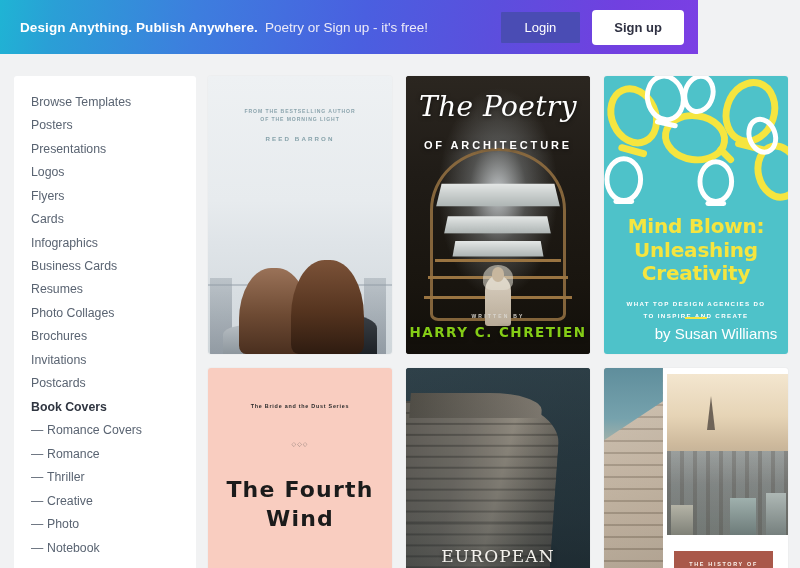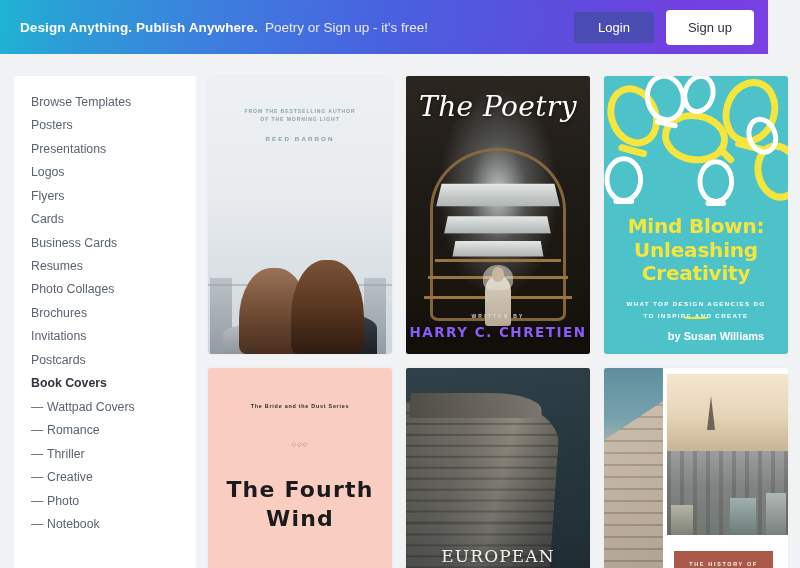--- a/index.html
+++ b/index.html
@@ -15,21 +15,21 @@
     font-family: "Liberation Sans", sans-serif;
     background: #f1f2f3;
     color: #333;
     -webkit-font-smoothing: antialiased;
   }
 
   
   .topbar {
     position: relative;
     height: 54px;
-    width: 768px;
+    width: 698px;
     background: linear-gradient(100deg, #1fb4d4 0%, #2a9fd6 8%, #3d7ede 28%, #4a5fe0 52%, #5b4fdd 70%, #7140e0 88%, #7b3fe4 100%);
     display: flex;
     align-items: center;
     padding: 0 14px 0 20px;
   }
 
   .tagline {
     font-size: 13.5px;
     font-weight: bold;
     color: #ffffff;
@@ -63,20 +63,21 @@
   .btn-signup {
     background: #ffffff;
     color: #2f3142;
     font-size: 13px;
     border: none;
     border-radius: 4px;
     padding: 11px 22px;
     cursor: pointer;
     font-family: inherit;
     line-height: 1;
+    font-weight: bold;
   }
 
   
   .page {
     display: flex;
     padding: 22px 12px 0 14px;
     align-items: flex-start;
   }
 
   
@@ -326,21 +327,21 @@
     font-weight: bold;
     color: #d8d4cd;
   }
   .c2-author {
     position: absolute; bottom: 5%; left: 0; right: 0;
     text-align: center;
     font-family: "DejaVu Sans", sans-serif;
     font-size: 13.5px;
     font-weight: bold;
     letter-spacing: 1.5px;
-    color: #8b5cf6;
+    color: #84cc16;
     text-shadow: 0 1px 5px rgba(0,0,0,0.7);
   }
 
   
   .c3 { background: #4ec2c9; }
   .c3-bulbs { position: absolute; top: 0; left: 0; right: 0; height: 48%; overflow: hidden; }
   .c3-title {
     position: absolute; top: 50%; left: 0; right: 0;
     text-align: center;
     font-family: "DejaVu Sans", sans-serif;
@@ -362,22 +363,22 @@
   .c3-rule {
     position: absolute;
     bottom: 12.5%;
     left: 44%; right: 44%;
     height: 2px;
     background: #f5e53f;
   }
   .c3-author {
     position: absolute; bottom: 4.5%; left: 0; right: 0;
     text-align: center;
-    font-size: 11px;
-    font-weight: bold;
+    font-size: 15px;
+    font-weight: normal;
     color: #ffffff;
     padding-left: 40px;
   }
 
   
   .c4 { background: #f9cdc0; }
   .c4-series {
     position: absolute; top: 12.5%; left: 0; right: 0;
     text-align: center;
     font-size: 5.4px;
@@ -530,29 +531,30 @@
 
 <div class="page">
 
   <nav class="sidebar">
     <div class="nav-item"><span>Browse Templates</span></div>
     <div class="nav-item"><span>Posters</span></div>
     <div class="nav-item"><span>Presentations</span></div>
     <div class="nav-item"><span>Logos</span></div>
     <div class="nav-item"><span>Flyers</span></div>
     <div class="nav-item"><span>Cards</span></div>
+    <div class="nav-item"><span>Infographics</span></div>
     <div class="nav-item"><span>Business Cards</span></div>
     <div class="nav-item"><span>Resumes</span></div>
     <div class="nav-item"><span>Photo Collages</span></div>
     <div class="nav-item"><span>Brochures</span></div>
     <div class="nav-item"><span>Invitations</span></div>
     <div class="nav-item"><span>Postcards</span></div>
     <div class="nav-item heading"><span>Book Covers</span></div>
 
-    <div class="nav-item sub"><span class="dash">—</span><span>Wattpad Covers</span></div>
+    <div class="nav-item sub"><span class="dash">—</span><span>Romance Covers</span></div>
     <div class="nav-item sub"><span class="dash">—</span><span>Romance</span></div>
     <div class="nav-item sub"><span class="dash">—</span><span>Thriller</span></div>
     <div class="nav-item sub"><span class="dash">—</span><span>Creative</span></div>
     <div class="nav-item sub"><span class="dash">—</span><span>Photo</span></div>
     <div class="nav-item sub"><span class="dash">—</span><span>Notebook</span></div>
 
   </nav>
 
   <div class="grid">
 
@@ -582,20 +584,21 @@
       <div class="c2-slabB"></div>
       <div class="c2-slabC"></div>
       <div class="c2-arch"></div>
       <div class="c2-beam1"></div>
       <div class="c2-beam2"></div>
       <div class="c2-beam3"></div>
       <div class="c2-figure"></div>
       <div class="c2-veil"></div>
       <div class="c2-head"></div>
       <div class="c2-title">The Poetry</div>
+      <div class="c2-sub">OF ARCHITECTURE</div>
       <div class="c2-written">WRITTEN BY</div>
       <div class="c2-author">HARRY C. CHRETIEN</div>
     </div>
 
     <div class="card c3">
       <div class="c3-bulbs">
         <svg width="100%" height="100%" viewBox="0 0 186 134" preserveAspectRatio="none">
           <g fill="none" stroke="#f5e53f" stroke-width="7" stroke-linecap="round">
             <ellipse cx="30" cy="40" rx="22" ry="28" transform="rotate(-24 30 40)"></ellipse>
             <path d="M18 72 L40 78"></path>

